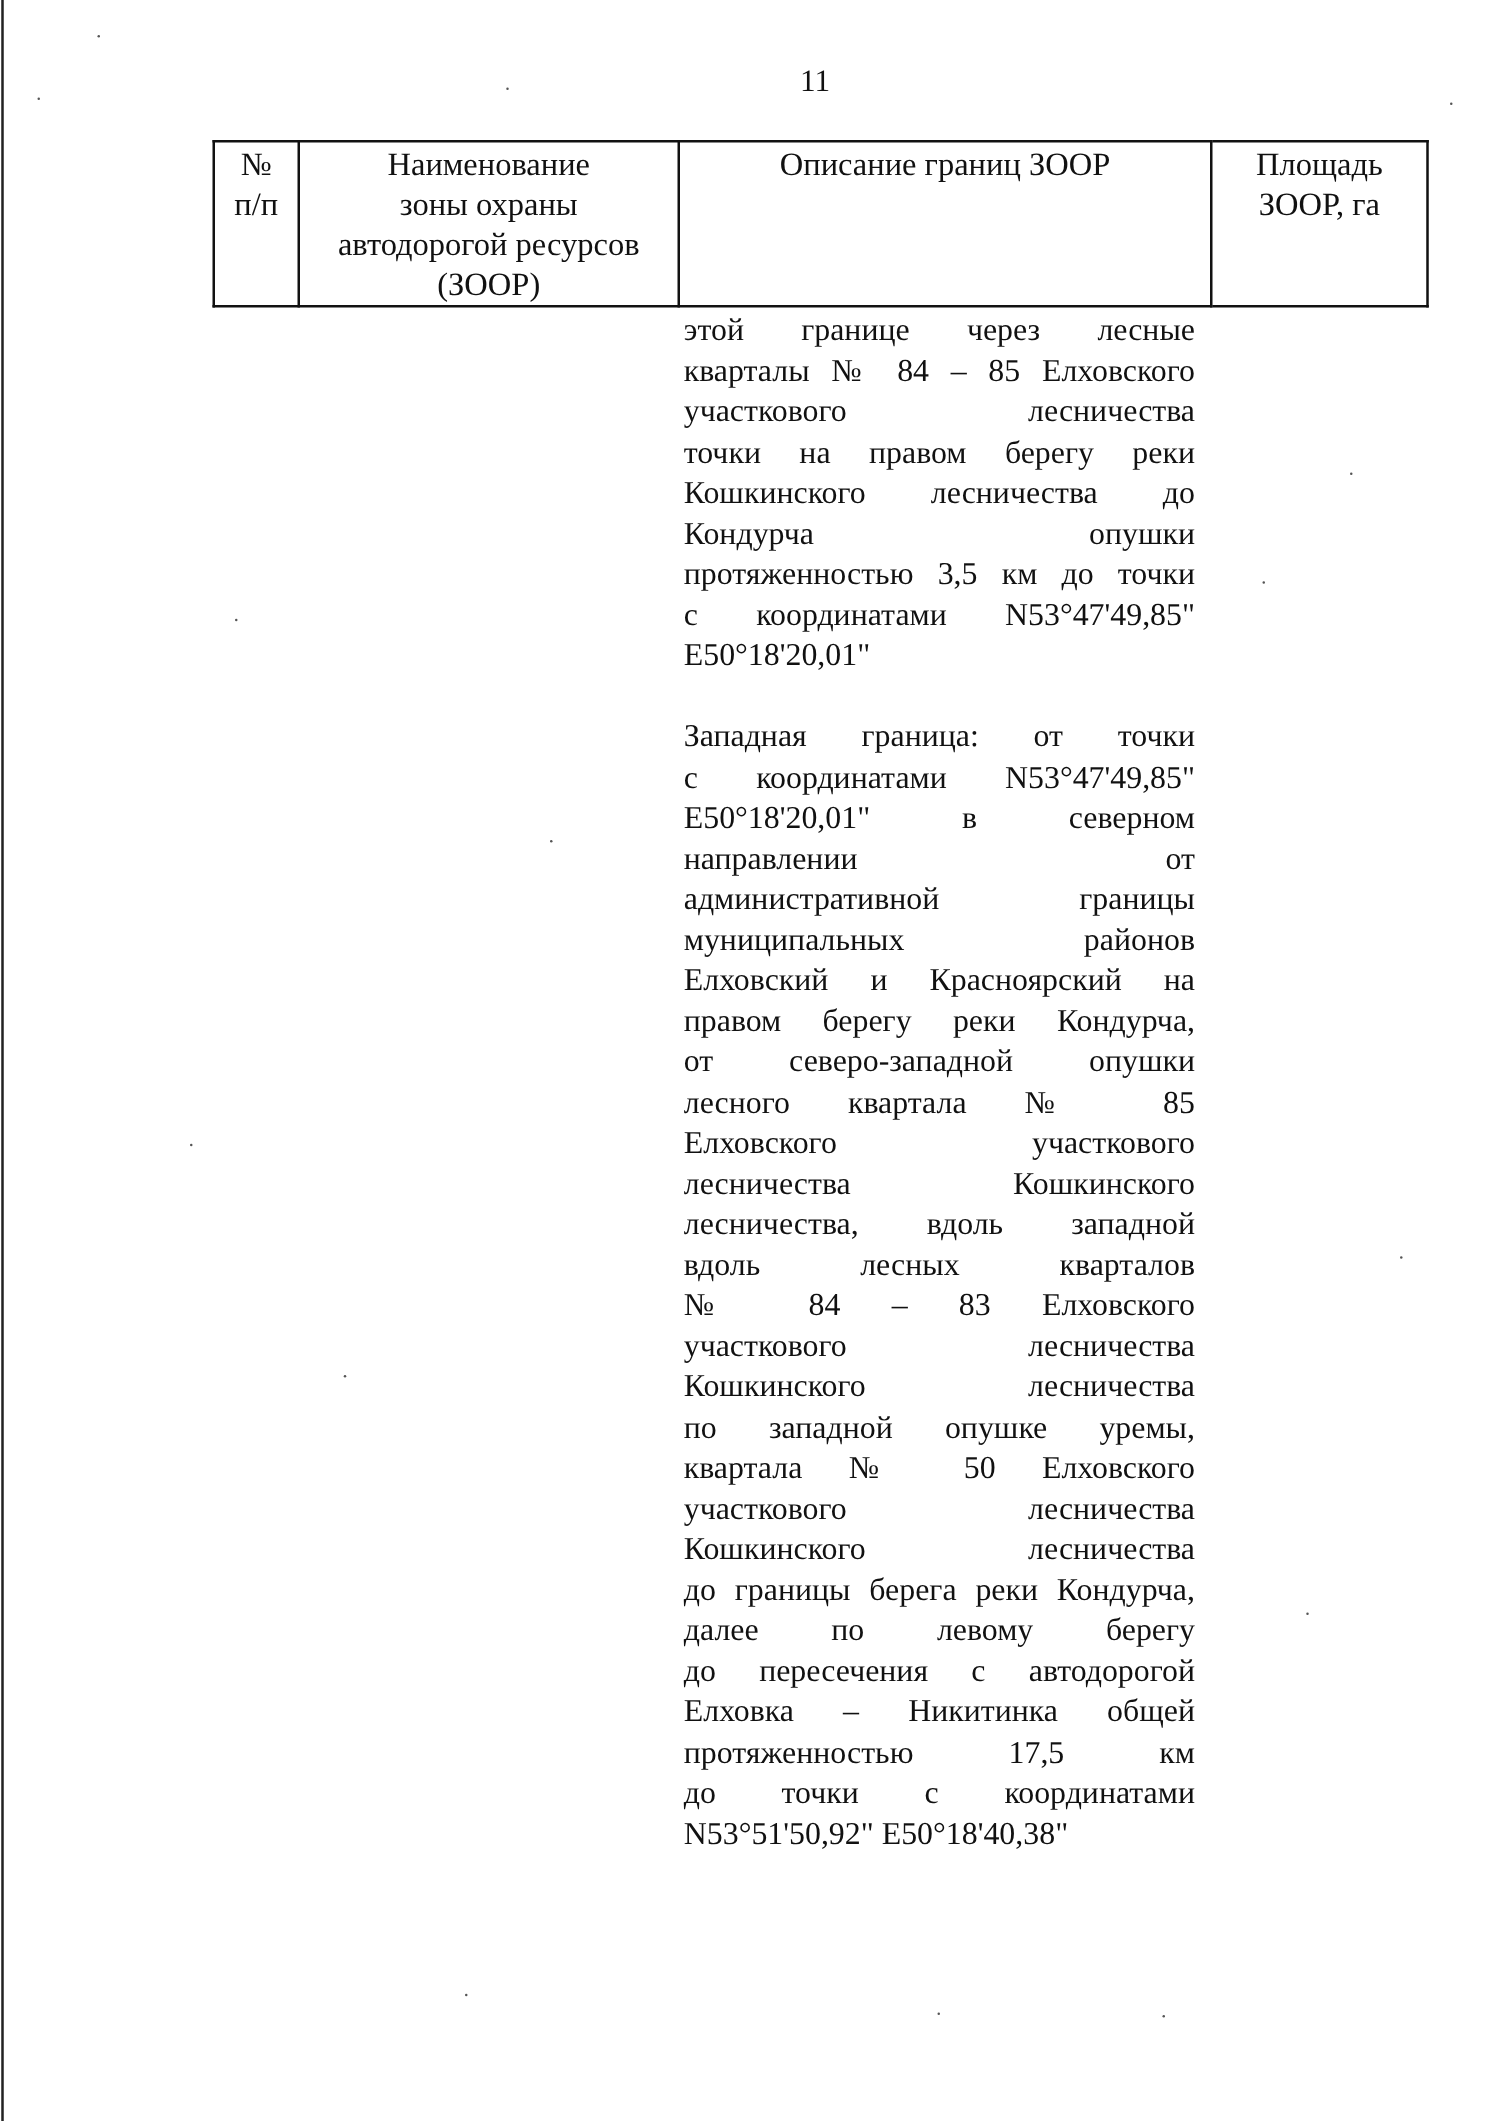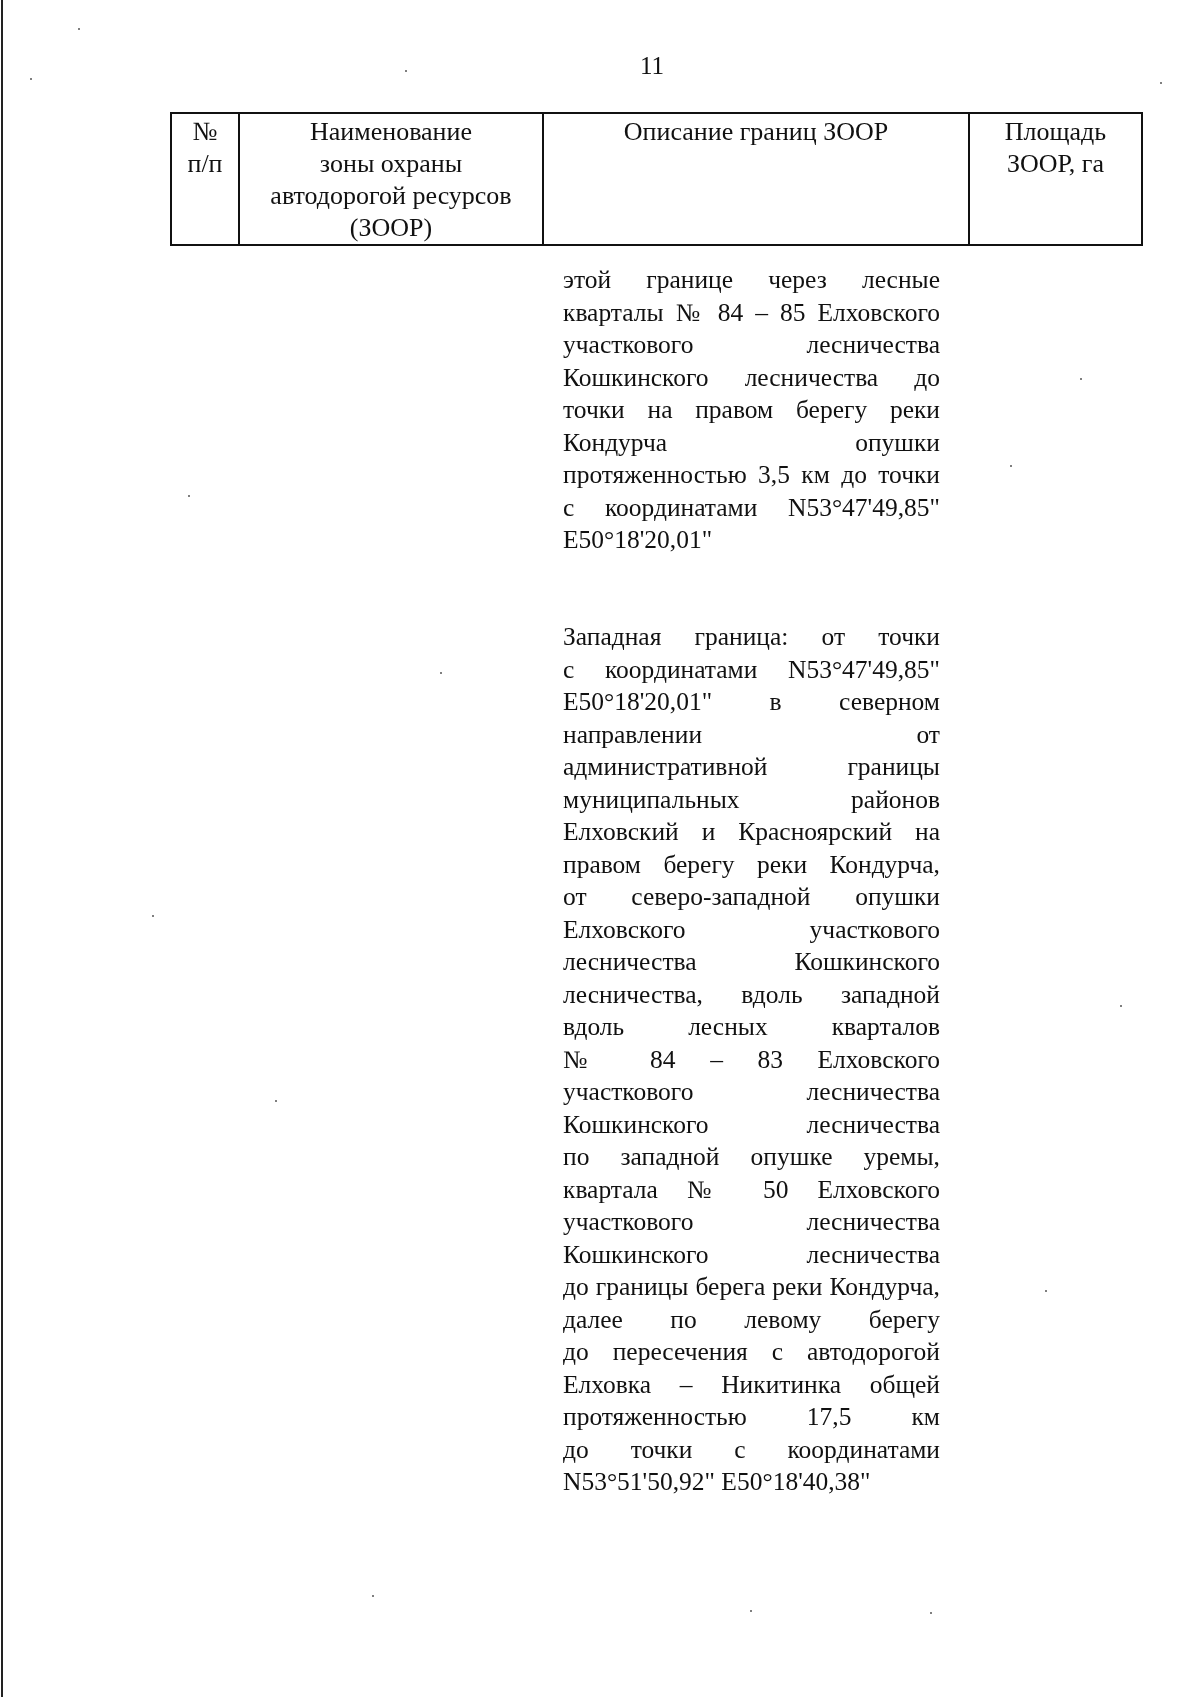--- a/index.html
+++ b/index.html
@@ -18,21 +18,21 @@
     height:127px;
   }
   .c1 { width:58px; }
   .c2 { width:294px; }
   .c3 { width:416px; }
   .c4 { width:163px; }
   .body-text {
     position:absolute; left:547px; top:248px; width:409px;
     font-size:25.5px; line-height:32.5px; text-align:justify;
   }
-  .para { margin:16px; }
+  .para { margin:0; }
   .para-gap { height:32.5px; }
   .line { display:block; text-align:justify; text-align-last:justify; white-space:nowrap; }
   .line.last { text-align-last:left; }
   .speck { position:absolute; width:2px; height:2px; background:#555; border-radius:1px; }
 </style>
 </head>
 <body>
 
 <div class="page-edge"></div>
 
@@ -60,38 +60,39 @@
     </td>
   </tr>
 </tbody>
   </table>
 
 <div class="body-text">
   <div class="para" id="p1">
       <span class="line">этой границе через лесные</span>
       <span class="line">кварталы № 84 – 85 Елховского</span>
       <span class="line">участкового лесничества</span>
+      <span class="line">точки на правом берегу реки</span>
       <span class="line">Кошкинского лесничества до</span>
-      <span class="line">точки на правом берегу реки</span>
       <span class="line">Кондурча опушки</span>
       <span class="line">протяженностью 3,5 км до точки</span>
       <span class="line">с координатами N53°47'49,85"</span>
       <span class="line last">E50°18'20,01"</span>
     </div>
   <div class="para-gap"></div>
   <div class="para" id="p2">
       <span class="line">Западная граница: от точки</span>
       <span class="line">с координатами N53°47'49,85"</span>
       <span class="line">E50°18'20,01" в северном</span>
       <span class="line">направлении от</span>
       <span class="line">административной границы</span>
       <span class="line">муниципальных районов</span>
       <span class="line">Елховский и Красноярский на</span>
       <span class="line">правом берегу реки Кондурча,</span>
       <span class="line">от северо-западной опушки</span>
+      <span class="line">лесного квартала № 85</span>
       <span class="line">Елховского участкового</span>
       <span class="line">лесничества Кошкинского</span>
       <span class="line">лесничества, вдоль западной</span>
       <span class="line">вдоль лесных кварталов</span>
       <span class="line">№ 84 – 83 Елховского</span>
       <span class="line">участкового лесничества</span>
       <span class="line">Кошкинского лесничества</span>
       <span class="line">по западной опушке уремы,</span>
       <span class="line">квартала № 50 Елховского</span>
       <span class="line">участкового лесничества</span>

